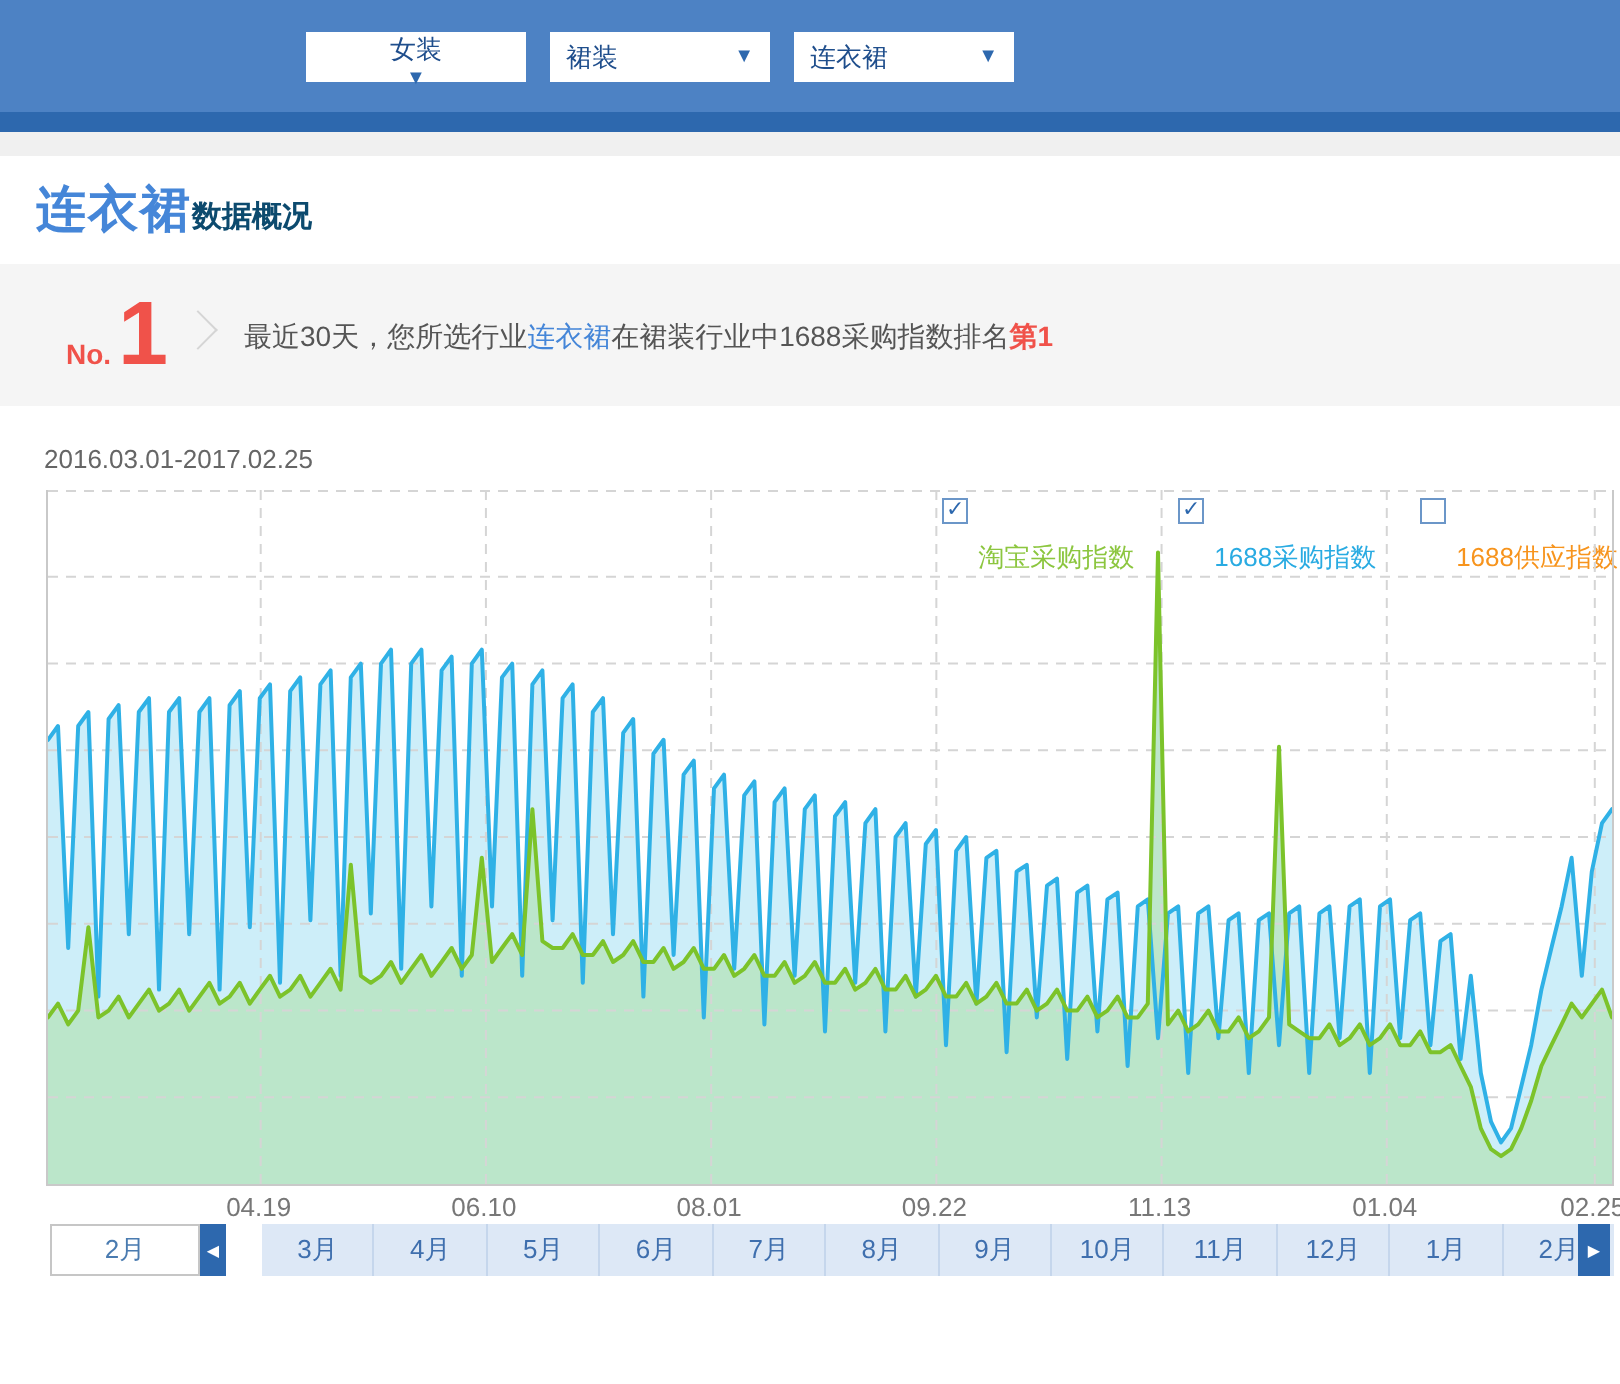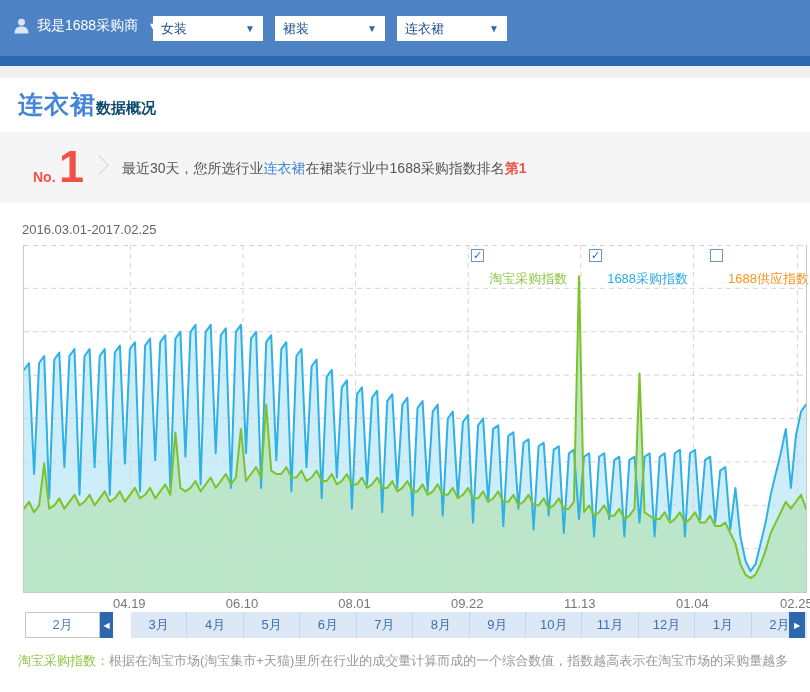--- a/index.html
+++ b/index.html
@@ -9,21 +9,21 @@
   .topbar{position:absolute;left:0;top:0;width:810px;height:56px;background:#4d82c4;}
   .topbar-strip{position:absolute;left:0;top:56px;width:810px;height:10px;background:#2d68ae;}
   .grayband{position:absolute;left:0;top:66px;width:810px;height:12px;background:#f0f0f0;}
   .userblock{position:absolute;left:14px;top:17px;display:flex;align-items:center;gap:8px;cursor:pointer;}
   .userblock .ulabel{color:#fff;font-size:14px;}
   .userblock .ucaret{color:#fff;font-size:9px;margin-left:2px;}
   .hdr-select{position:absolute;top:16px;height:25px;width:110px;background:#fff;display:flex;
               align-items:center;justify-content:space-between;padding:0 8px;box-sizing:border-box;cursor:pointer;}
   .hdr-select .val{color:#1f4e8c;font-size:13px;}
   .hdr-select .caret{color:#2d68ae;font-size:10px;}
-  #sel-1{left:153px;} #sel-2{left:275px;} #sel-3{left:397px;}
+  #sel-1{left:153px;flex-direction:column;} #sel-2{left:275px;} #sel-3{left:397px;}
   
   .title-row{position:absolute;left:18px;top:88px;}
   .title-main{color:#4586d8;font-size:25px;font-weight:bold;letter-spacing:1px;}
   .title-sub{color:#0c4a6e;font-size:15px;font-weight:bold;}
   
   .banner{position:absolute;left:0;top:132px;width:810px;height:71px;background:#f5f5f5;}
   .no-block{position:absolute;left:33px;top:13px;width:60px;height:48px;color:#f0524a;}
   .no-small{position:absolute;left:0;bottom:8px;font-size:14px;font-weight:bold;}
   .no-big{position:absolute;left:26px;top:-4px;font-size:45px;font-weight:bold;}
   .chev{position:absolute;left:92px;top:26px;width:13px;height:13px;
@@ -60,28 +60,20 @@
   
   .footnotes{position:absolute;left:18px;top:650px;width:780px;}
   .fn-row{font-size:13px;line-height:21px;color:#999;}
   .fn-label{font-weight:normal;}
   .person-icon{display:block;}
 </style>
 </head>
 <body>
 
 <div class="topbar">
-  <div class="userblock">
-    <svg class="person-icon" width="15" height="16" viewBox="0 0 15 16">
-      <circle cx="7.5" cy="4.2" r="3.4" fill="#dce6f3"></circle>
-      <path d="M0.5,15.5 C0.5,10.5 3.5,8.6 7.5,8.6 C11.5,8.6 14.5,10.5 14.5,15.5 Z" fill="#dce6f3"></path>
-    </svg>
-    <span class="ulabel">我是1688采购商</span>
-    <span class="ucaret">▼</span>
-  </div>
   <div class="hdr-select" id="sel-1">
     <span class="val">女装</span>
     <span class="caret">▼</span>
   </div>
   <div class="hdr-select" id="sel-2">
     <span class="val">裙装</span>
     <span class="caret">▼</span>
   </div>
   <div class="hdr-select" id="sel-3">
     <span class="val">连衣裙</span>
@@ -173,16 +165,13 @@
       <div class="m-cell">12月</div>
       <div class="m-cell">1月</div>
       <div class="m-cell">2月</div>
     </div>
   <div class="m-arrow m-right">
       <span>▶</span>
     </div>
 </div>
 
 <div class="footnotes">
-  <div class="fn-row">
-    <span class="fn-label" style="color: rgb(140, 198, 63);">淘宝采购指数：</span><span>根据在淘宝市场(淘宝集市+天猫)里所在行业的成交量计算而成的一个综合数值，指数越高表示在淘宝市场的采购量越多</span>
-  </div>
 </div>
 
 </body></html>

